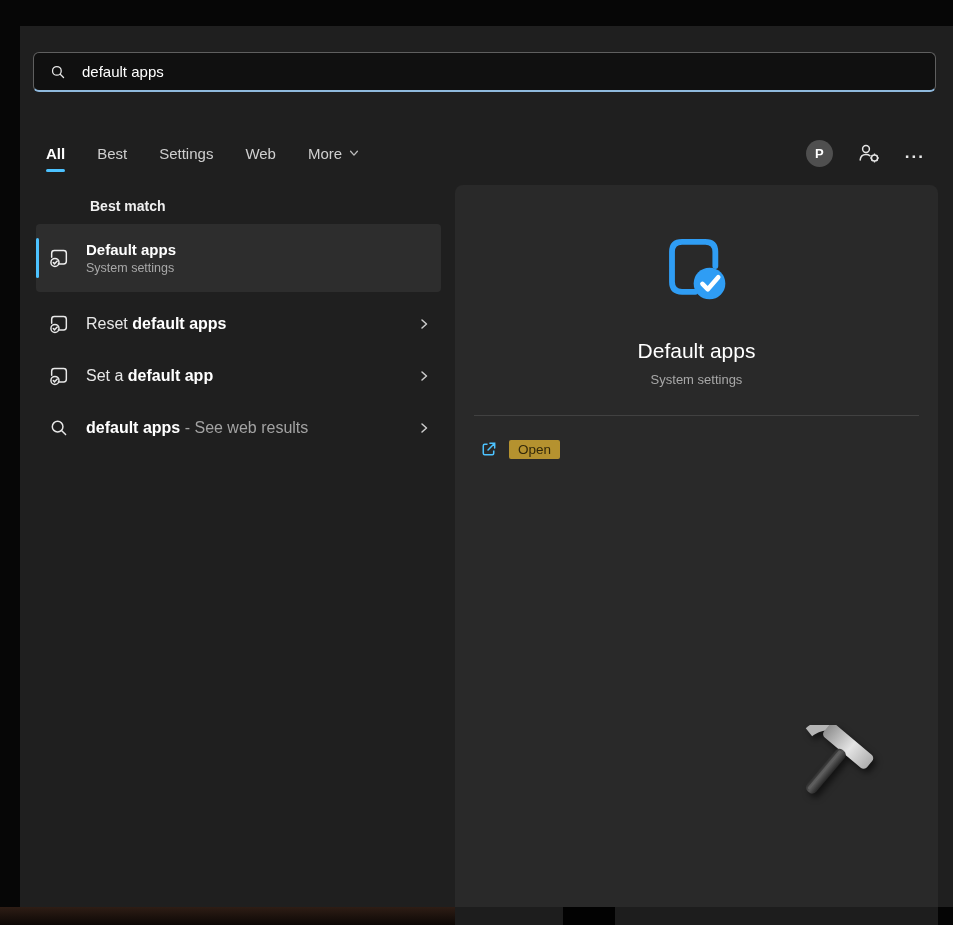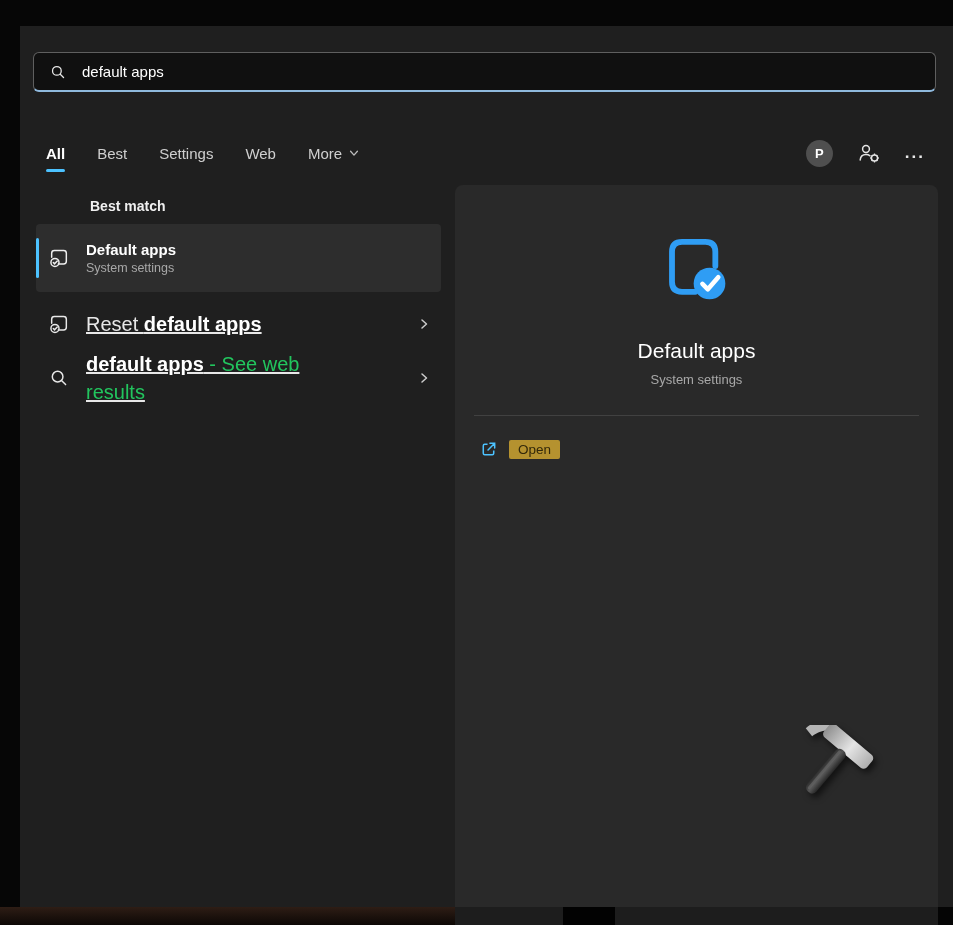--- a/index.html
+++ b/index.html
@@ -33,23 +33,23 @@
     display:flex;align-items:center;justify-content:center;font-size:13px;font-weight:600;
   }
   .ellipsis{font-size:17px;font-weight:700;color:#e8e8e8;letter-spacing:2px;line-height:10px;}
   
   .left-col{position:absolute;left:16px;top:172px;width:405px;}
   .section-header{font-size:14px;font-weight:700;color:#f0f0f0;margin:0 0 10px 10px;padding-left:44px;}
   .mt24{margin-top:26px;}
   .row{display:flex;align-items:center;border-radius:4px;padding:0 10px 0 12px;min-height:52px;}
   .r-icon{width:22px;display:flex;justify-content:center;margin-right:16px;flex:none;}
   .chev{margin-left:auto;display:flex;}
-  .row-label{font-size:20px;color:#e8e8e8;line-height:1.4;max-width:240px;text-decoration:underline;}
+  .row-label{font-size:16px;color:#e8e8e8;line-height:1.4;max-width:240px;}
   .row-label b{color:#fff;font-weight:700;}
-  .row-label .dim{color:#22c55e;}
+  .row-label .dim{color:#a3a3a3;}
   .best-row{background:#2d2d2d;min-height:68px;position:relative;margin-bottom:6px;}
   .best-row::before{
     content:"";position:absolute;left:0;top:50%;transform:translateY(-50%);
     width:3px;height:40px;background:#4cc2ff;border-radius:2px;
   }
   .best-texts{display:flex;flex-direction:column;}
   .best-title{font-size:15px;font-weight:600;color:#fff;}
   .best-sub{font-size:12.5px;color:#a8a8a8;margin-top:3px;}
   
   .preview{
@@ -154,20 +154,35 @@
           </svg>
         </span>
         <span class="row-label"><span>Reset </span><b>default apps</b><span></span></span>
         <span class="chev">
           <svg width="14" height="14" viewBox="0 0 14 14" fill="none">
               <path d="M5 3 L9.5 7 L5 11" stroke="#cdcdcd" stroke-width="1.5" stroke-linecap="round" stroke-linejoin="round"></path>
             </svg>
         </span>
       </div>
 
+      <div class="row">
+        <span class="r-icon">
+          <svg width="22" height="22" viewBox="0 0 24 24" fill="none">
+            <path d="M4 11.2 V6.8 Q4 3.8 7 3.8 H17 Q20 3.8 20 6.8 V15.5 Q20 18.5 17 18.5 H11.2" stroke="#e8e8e8" stroke-width="1.6" stroke-linecap="round"></path>
+            <circle cx="7.6" cy="16.9" r="4.4" stroke="#e8e8e8" stroke-width="1.6"></circle>
+            <path d="M5.8 17 l1.4 1.4 l2.9 -3.2" stroke="#e8e8e8" stroke-width="1.6" stroke-linecap="round" stroke-linejoin="round"></path>
+          </svg>
+        </span>
+        <span class="row-label"><span>Set a </span><b>default app</b><span></span></span>
+        <span class="chev">
+          <svg width="14" height="14" viewBox="0 0 14 14" fill="none">
+              <path d="M5 3 L9.5 7 L5 11" stroke="#cdcdcd" stroke-width="1.5" stroke-linecap="round" stroke-linejoin="round"></path>
+            </svg>
+        </span>
+      </div>
 
 
 
       <div class="row">
         <span class="r-icon">
           <svg width="22" height="22" viewBox="0 0 24 24" fill="none">
             <circle cx="10.5" cy="10.5" r="5.8" stroke="#e8e8e8" stroke-width="1.6"></circle>
             <path d="M15 15 L19.2 19.2" stroke="#e8e8e8" stroke-width="1.6" stroke-linecap="round"></path>
           </svg>
         </span>

